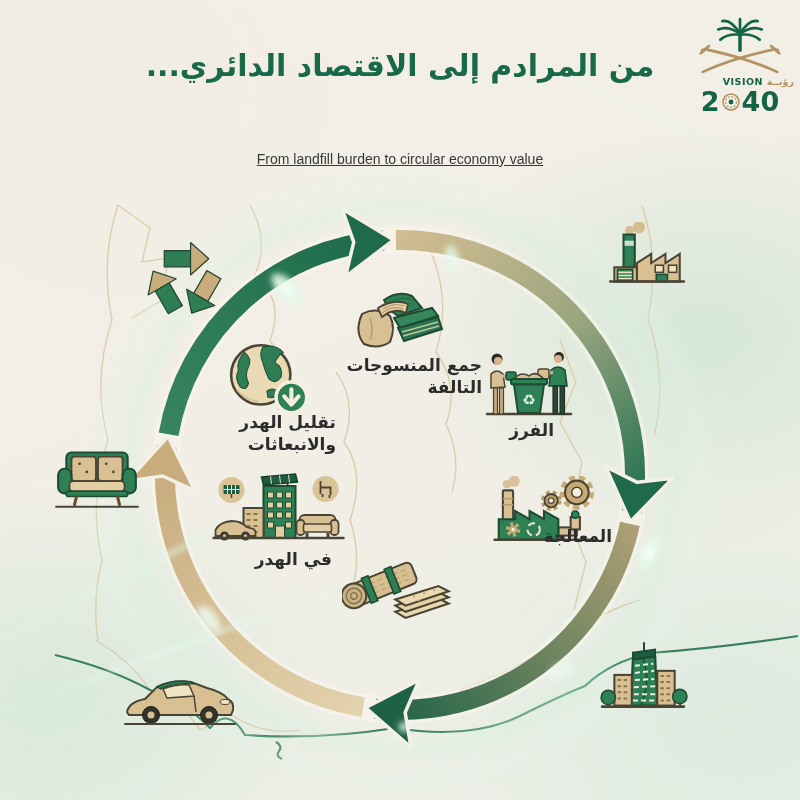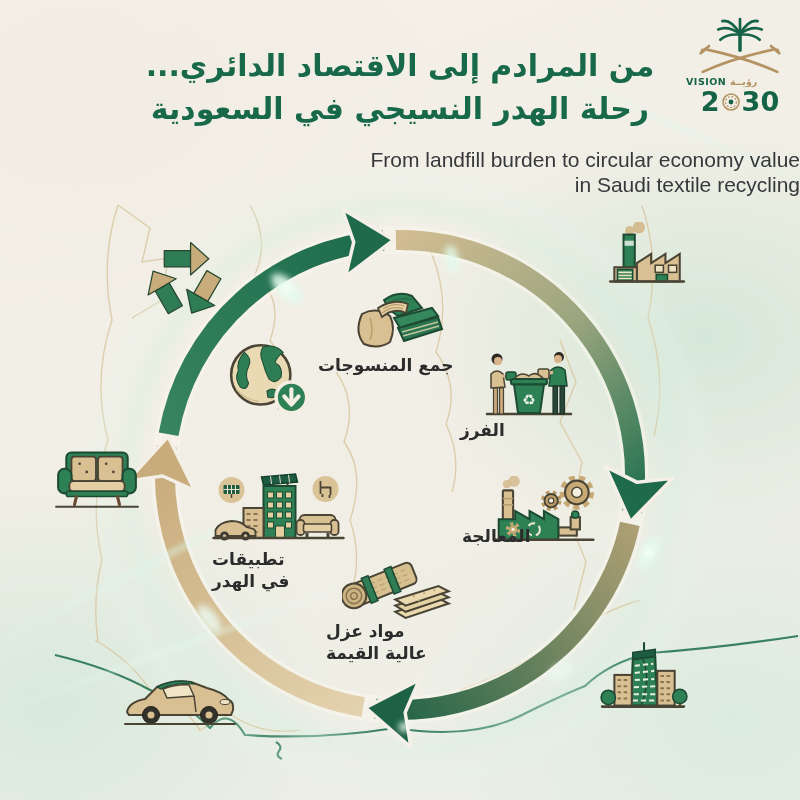--- a/index.html
+++ b/index.html
@@ -17,25 +17,25 @@
   svg{display:block;}
   .streak{position:absolute;pointer-events:none;opacity:.55;filter:blur(2px);}
   .streak.s1{left:-60px;top:560px;width:420px;height:8px;transform:rotate(-27deg);
     background:linear-gradient(90deg,rgba(215,242,226,0),rgba(223,248,233,.9),rgba(215,242,226,0));}
   .streak.s2{left:-40px;top:640px;width:460px;height:6px;transform:rotate(-20deg);
     background:linear-gradient(90deg,rgba(215,242,226,0),rgba(228,250,238,.85),rgba(215,242,226,0));}
   .streak.s3{left:470px;top:120px;width:400px;height:7px;transform:rotate(24deg);
     background:linear-gradient(90deg,rgba(215,242,226,0),rgba(225,247,234,.8),rgba(215,242,226,0));}
   .title-ar{left:0;top:44px;width:100%;text-align:center;direction:rtl;
     font-weight:700;font-size:30px;line-height:43px;color:#17694a;}
-  .subtitle-en{left:0;top:147px;width:100%;text-align:right;
-    font-family:"Liberation Sans",sans-serif;font-size:21px;line-height:25px;color:#36393b;}
-  .ar-label{position:absolute;text-align:left;direction:rtl;
+  .subtitle-en{left:0;top:147px;width:100%;text-align:center;
+    font-family:"Liberation Sans",sans-serif;font-size:14px;line-height:25px;color:#36393b;text-decoration:underline;}
+  .ar-label{position:absolute;text-align:right;direction:rtl;
     font-weight:700;font-size:17px;line-height:21.5px;color:#2c2c2c;}
-  .vision{left:686px;top:16px;width:108px;text-align:left;}
+  .vision{left:686px;top:16px;width:108px;text-align:right;}
   .vision .vtext{font-size:9.5px;letter-spacing:.5px;font-weight:700;line-height:12px;}
   .vision .vtext .en{color:#156347;}
   .vision .vtext .ar{color:#b39361;font-weight:700;}
   .vision .year{display:flex;align-items:center;justify-content:center;gap:1px;
     color:#156347;font-weight:800;font-size:27px;line-height:28px;}
 </style>
 </head>
 <body>
 
 <div class="canvas">
@@ -144,46 +144,45 @@
       <span class="en">VISION</span>
       <span class="ar">رؤيــة</span>
     </div>
     <div class="year">
       <span>2</span>
       <svg width="20" height="20" viewBox="0 0 20 20">
         <circle cx="10" cy="10" r="8" fill="none" stroke="#b39361" stroke-width="1.6"></circle>
         <circle cx="10" cy="10" r="5.4" fill="none" stroke="#b39361" stroke-width="1.2" stroke-dasharray="2 1.6"></circle>
         <circle cx="10" cy="10" r="2.4" fill="#156347"></circle>
       </svg>
-      <span>30</span>
+      <span>40</span>
     </div>
   </div>
 
   <div class="abs title-ar">
     <div>من المرادم إلى الاقتصاد الدائري...</div>
-    <div>رحلة الهدر النسيجي في السعودية</div>
   </div>
   <div class="abs subtitle-en">
     <div>From landfill burden to circular economy value</div>
-    <div>in Saudi textile recycling</div>
   </div>
 
   <svg class="abs" style="left:348px;top:284px" width="104" height="68" viewBox="0 0 100 68">
     <path d="M12,30 Q4,48 14,60 Q28,66 40,58 Q46,44 40,32 Q26,22 12,30 Z" fill="#d9c093" stroke="#4a4434" stroke-width="2"></path>
     <path d="M20,34 Q24,46 20,56" fill="none" stroke="#b99d6c" stroke-width="1.5"></path>
     <path d="M34,16 Q48,6 62,12 L72,24 L48,32 Q38,26 34,16 Z" fill="#2e8055" stroke="#1d4a33" stroke-width="2"></path>
     <path d="M40,18 Q52,12 62,16" fill="none" stroke="#1d4a33" stroke-width="1" opacity=".5"></path>
     <path d="M28,24 Q44,14 58,20 L56,29 Q44,23 32,33 Z" fill="#e4cfa4" stroke="#4a4434" stroke-width="1.8"></path>
     <path d="M33,25 Q44,18 54,22 M32,29 Q43,21 53,25" fill="none" stroke="#b99d6c" stroke-width="1.2"></path>
     <path d="M44,34 L82,24 L88,32 L50,44 Z" fill="#35875c" stroke="#1d4a33" stroke-width="2"></path>
     <path d="M48,44 L88,33 L92,45 L54,57 Z" fill="#2a7550" stroke="#1d4a33" stroke-width="2"></path>
     <path d="M52,48 L88,38 M53,52 L89,42" stroke="#e8d9b0" stroke-width="1.4" opacity=".8"></path>
   </svg>
   <div class="ar-label" style="left:318px;top:355px;width:164px">
     <div>جمع المنسوجات</div>
+    <div>التالفة</div>
   </div>
 
   <svg class="abs" style="left:482px;top:346px" width="94" height="72" viewBox="0 0 92 72">
     <line x1="4" y1="68" x2="88" y2="68" stroke="#4a4434" stroke-width="2.5" stroke-linecap="round"></line>
     <circle cx="14" cy="13" r="5.5" fill="#2f2a24"></circle>
     <circle cx="15" cy="15" r="4" fill="#d9b48c"></circle>
     <path d="M8,28 Q14,22 20,28 L22,41 L8,42 Z" fill="#d9c093" stroke="#4a4434" stroke-width="1.5"></path>
     <path d="M19,30 Q26,30 30,34" fill="none" stroke="#d9b48c" stroke-width="3"></path>
     <rect x="23" y="26" width="10" height="8" rx="2" fill="#2e8055" stroke="#1d4a33" stroke-width="1.5"></rect>
     <rect x="10.5" y="42" width="4" height="26" fill="#caa87a" stroke="#4a4434" stroke-width="1.2"></rect>
@@ -245,24 +244,20 @@
     <path d="M52,66 L94,53 L104,58 L62,72 Z" fill="#ead9ae" stroke="#4a4434" stroke-width="2"></path>
     <path d="M52,60 L94,47 L104,52 L62,66 Z" fill="#e3d2a4" stroke="#4a4434" stroke-width="2"></path>
     <path d="M52,54 L94,41 L104,46 L62,60 Z" fill="#ead9ae" stroke="#4a4434" stroke-width="2"></path>
     <g fill="#b99d6c">
         <circle cx="70" cy="51" r="1"></circle>
         <circle cx="80" cy="48" r="1"></circle>
         <circle cx="90" cy="45" r="1"></circle>
         <circle cx="75" cy="55" r="1"></circle>
       </g>
   </svg>
-  <div class="ar-label" style="left:326px;top:621px;width:148px">
-    <div>مواد عزل</div>
-    <div>عالية القيمة</div>
-  </div>
 
   <svg class="abs" style="left:210px;top:468px" width="138" height="80" viewBox="0 0 135 80">
     <circle cx="20" cy="22" r="13" fill="#d9c093" opacity=".95"></circle>
     <rect x="12" y="17" width="16" height="9" rx="1" fill="#1d5c40"></rect>
     <path d="M16,17 L16,26 M20,17 L20,26 M24,17 L24,26 M12,21.5 L28,21.5" stroke="#e9e2cc" stroke-width="1"></path>
     <line x1="20" y1="26" x2="20" y2="30" stroke="#4a4434" stroke-width="1.5"></line>
     <circle cx="114" cy="21" r="13" fill="#d9c093" opacity=".95"></circle>
     <path d="M109,13 L109,26 M109,19.5 L119,19.5 L119,27 M111,26 L111,29 M118,27 L118,30" fill="none" stroke="#4a4434" stroke-width="1.8"></path>
     <line x1="58" y1="14" x2="58" y2="19" stroke="#4a4434" stroke-width="2"></line>
     <line x1="76" y1="13" x2="76" y2="18" stroke="#4a4434" stroke-width="2"></line>
@@ -292,36 +287,39 @@
       <circle cx="34" cy="68" r="1.8" fill="#d9c093"></circle>
     <rect x="88" y="47" width="36" height="11" rx="5" fill="#d9c093" stroke="#4a4434" stroke-width="1.8"></rect>
     <rect x="85" y="52" width="8" height="15" rx="3.5" fill="#d9c093" stroke="#4a4434" stroke-width="1.8"></rect>
     <rect x="119" y="52" width="8" height="15" rx="3.5" fill="#d9c093" stroke="#4a4434" stroke-width="1.8"></rect>
     <rect x="92" y="56" width="28" height="8" rx="2" fill="#e4cfa4" stroke="#4a4434" stroke-width="1.6"></rect>
     <rect x="94" y="65" width="3" height="5" fill="#4a4434"></rect>
       <rect x="115" y="65" width="3" height="5" fill="#4a4434"></rect>
     <line x1="2" y1="70" x2="132" y2="70" stroke="#4a4434" stroke-width="2.5" stroke-linecap="round"></line>
   </svg>
   <div class="ar-label" style="left:212px;top:549px;width:120px">
-    <div>تطبيقات</div>
     <div>في الهدر</div>
   </div>
 
   <svg class="abs" style="left:224px;top:340px" width="96" height="78" viewBox="0 0 94 76">
     <circle cx="36" cy="34" r="29" fill="#e9dab4" stroke="#4a4434" stroke-width="2.5"></circle>
     <g fill="#2e7d55" stroke="#1d4a33" stroke-width="1">
       <path d="M20,12 Q12,20 14,30 Q10,38 16,46 Q22,50 24,42 Q20,34 24,26 Q28,18 20,12 Z"></path>
       <path d="M38,7 Q50,3 58,12 Q52,16 50,22 Q58,26 56,36 Q50,44 44,38 Q40,30 38,22 Q34,13 38,7 Z"></path>
       <path d="M42,50 Q48,45 54,51 Q50,58 43,56 Z"></path>
     </g>
     <path d="M12,48 Q20,58 34,60" fill="none" stroke="#c9b183" stroke-width="1.5" opacity=".7"></path>
     <circle cx="66" cy="56" r="15" fill="#2e8055" stroke="#f4efe2" stroke-width="3.5"></circle>
     <line x1="66" y1="48" x2="66" y2="61" stroke="#f4efe2" stroke-width="4" stroke-linecap="round"></line>
     <path d="M59,55 L66,63 L73,55" fill="none" stroke="#f4efe2" stroke-width="4" stroke-linecap="round" stroke-linejoin="round"></path>
   </svg>
+  <div class="ar-label" style="left:200px;top:412px;width:136px">
+    <div>تقليل الهدر</div>
+    <div>والانبعاثات</div>
+  </div>
 
   <svg class="abs" style="left:142px;top:238px" width="86" height="84" viewBox="0 0 85 82">
     <g stroke="#24452f" stroke-width="1.2" stroke-linejoin="round">
       <g transform="translate(42,20)">
         <polygon points="-20,-8 6,-8 6,8 -20,8" fill="#2e7d55"></polygon>
           <polygon points="6,-16 24,0 6,16" fill="#c9ac7c"></polygon>
       </g>
       <g transform="rotate(120 42 42) translate(42,20)">
         <polygon points="-20,-8 6,-8 6,8 -20,8" fill="#c9ac7c"></polygon>
           <polygon points="6,-16 24,0 6,16" fill="#2e7d55"></polygon>

